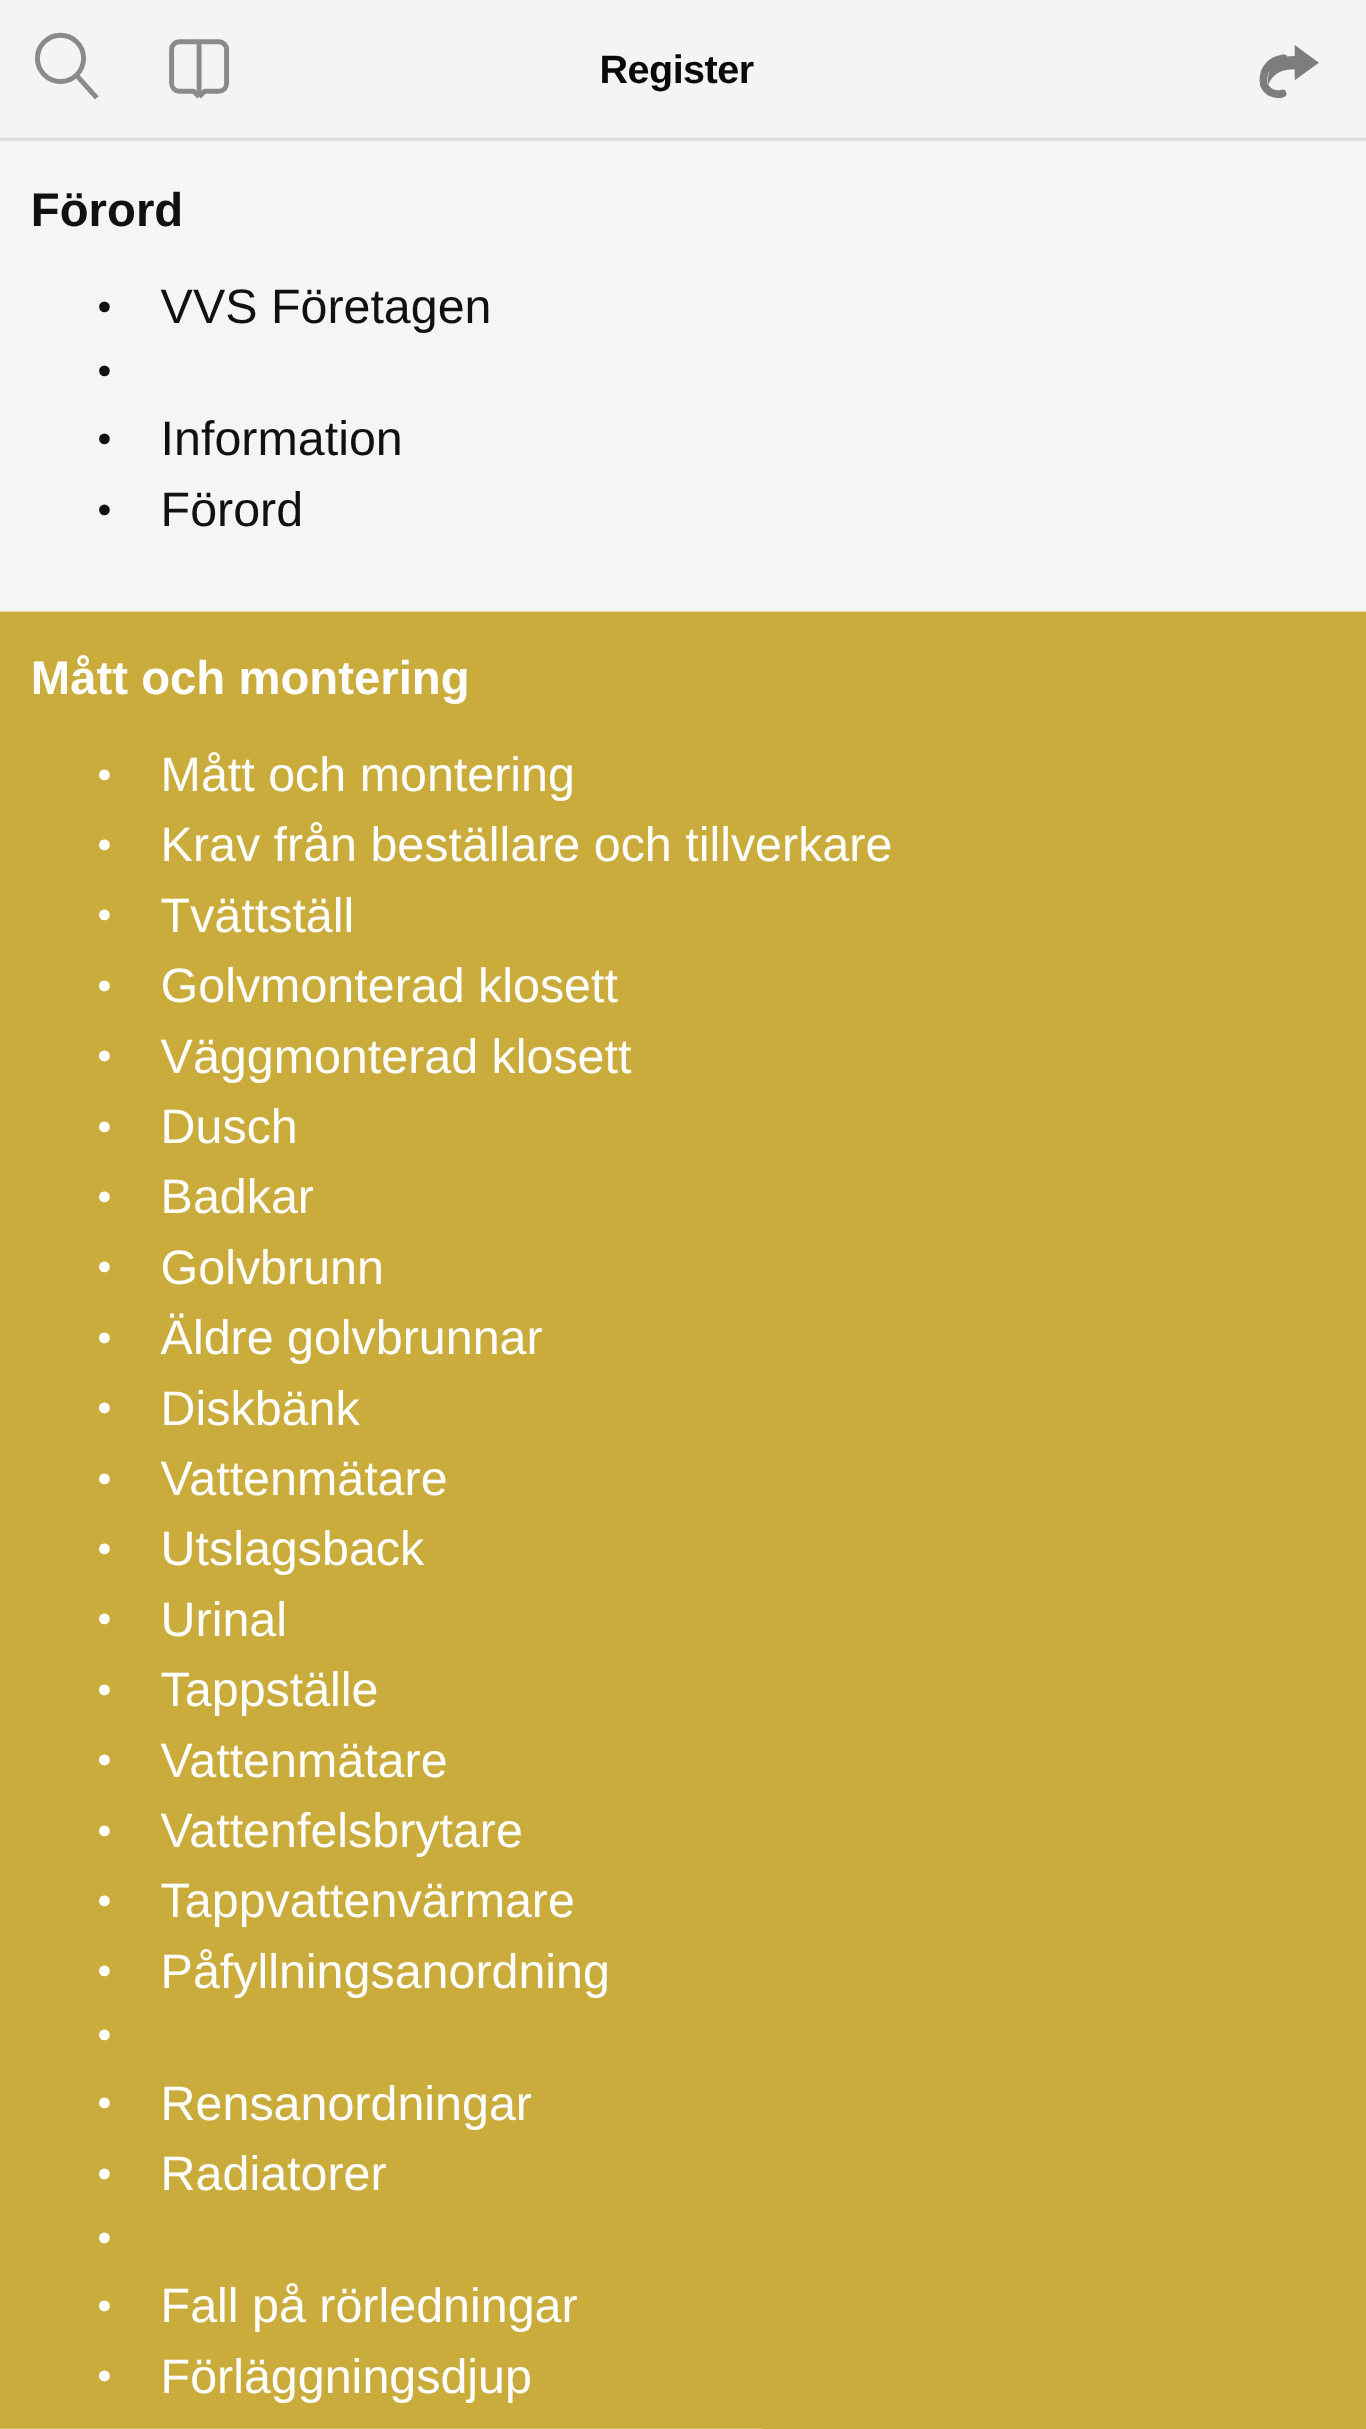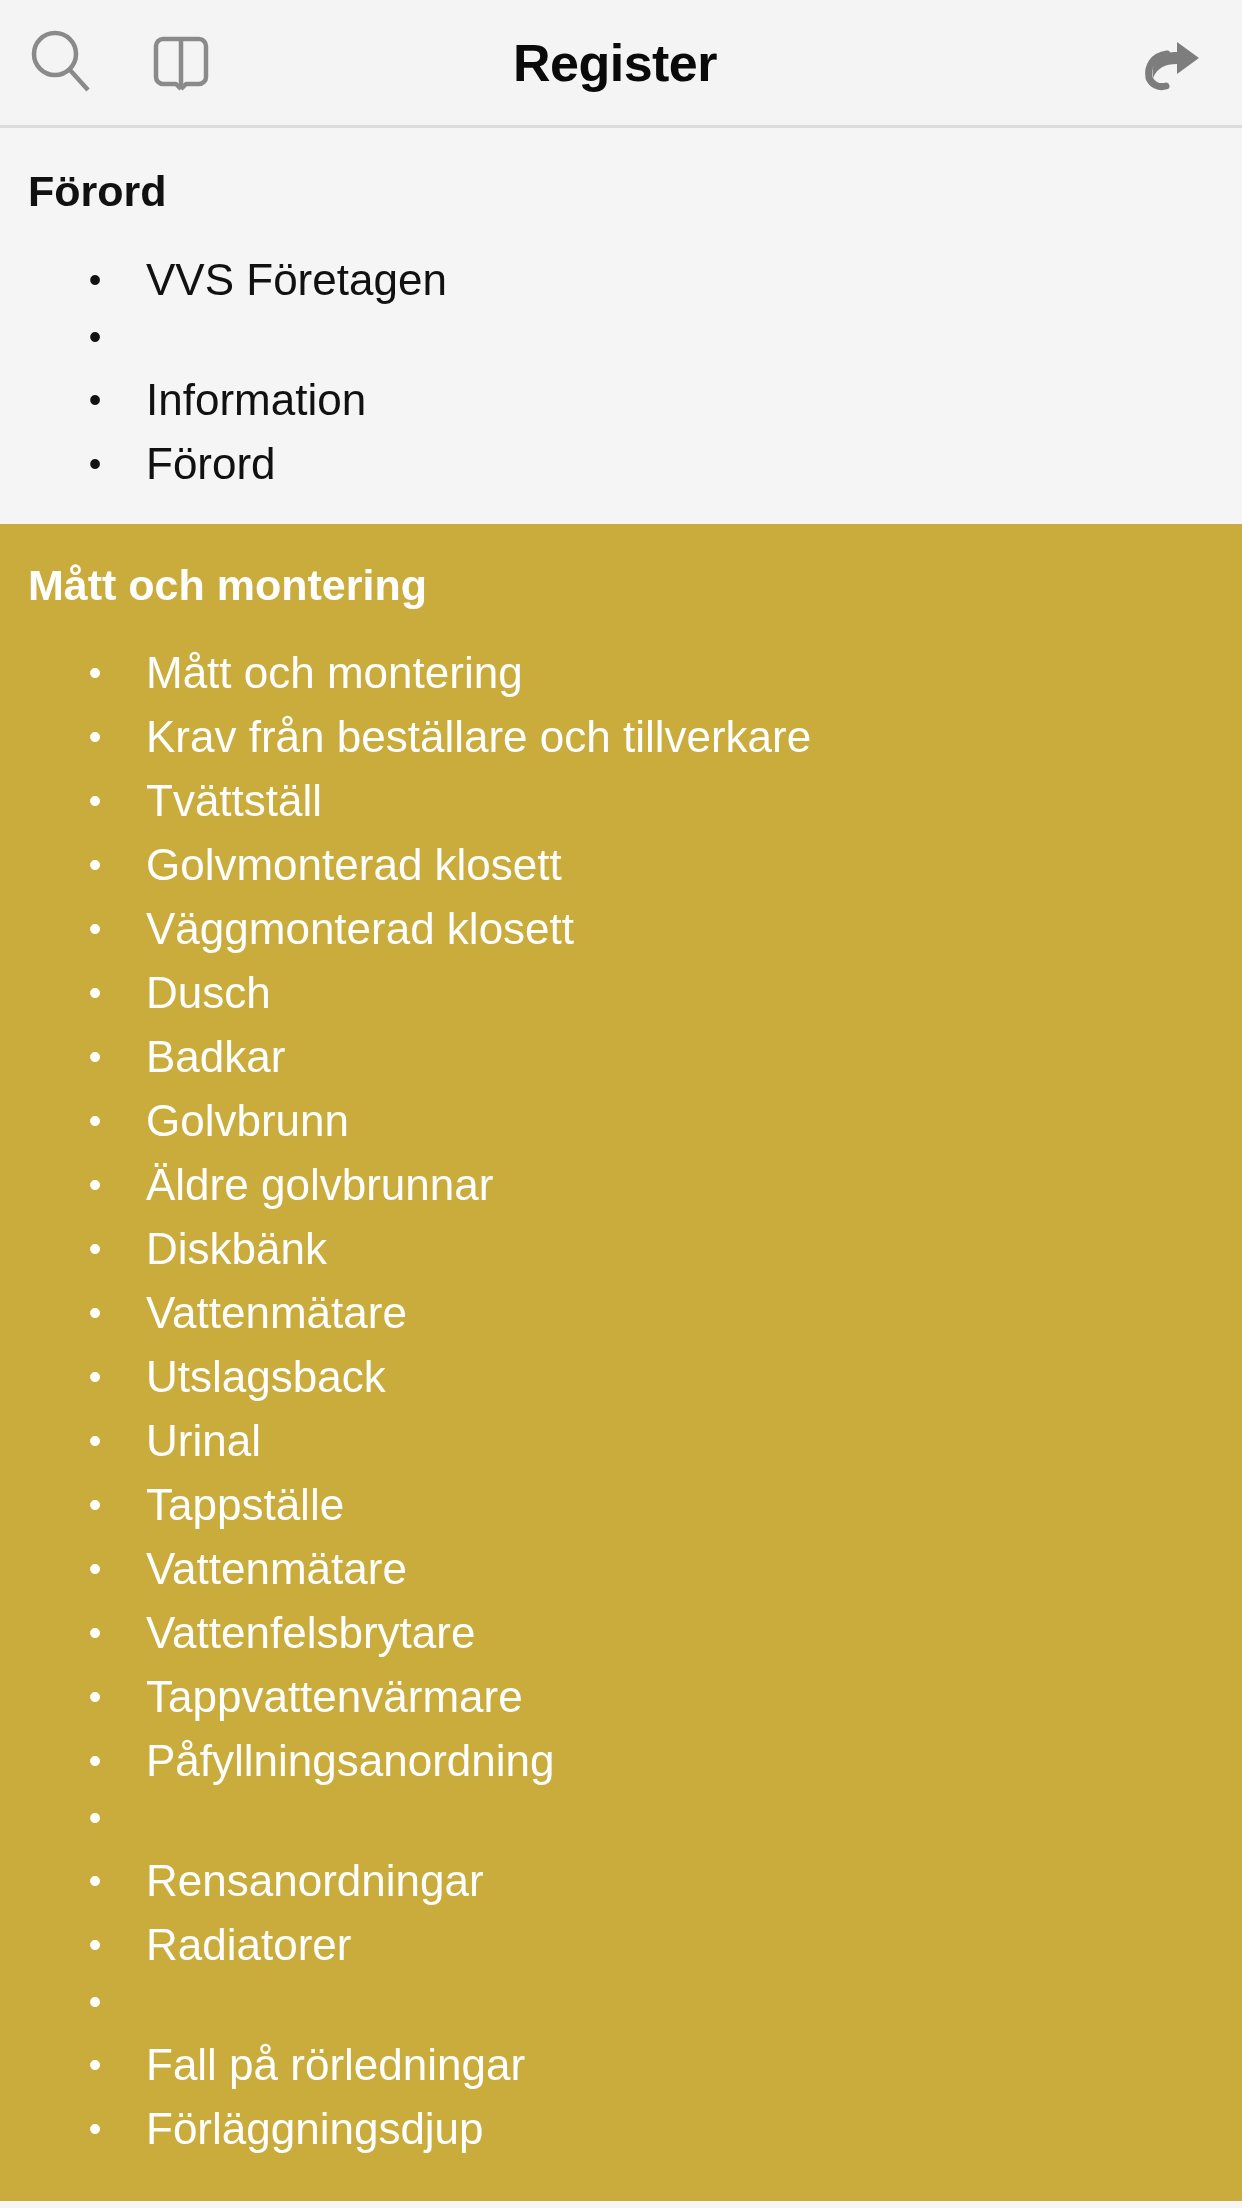--- a/index.html
+++ b/index.html
@@ -33,38 +33,38 @@
   .icon-btn {
     display:flex;
     align-items:center;
     justify-content:center;
     width:78px; height:80px;
   }
   .topbar-title {
     position:absolute;
     left:0; right:12px;
     text-align:center;
-    font-size:52px;
+    font-size:36px;
     font-weight:bold;
     color:#0A0A0A;
     letter-spacing:-0.5px;
     pointer-events:none;
   }
   .topbar-right {
     position:absolute;
     right:30px;
     display:flex;
     align-items:center;
   }
 
   
   .section { padding:0; }
   .section-plain {
     background:#F5F5F5;
-    padding:38px 0 28px 0;
+    padding:38px 0 60px 0;
   }
   .section-gold {
     background:#CAAC3C;
     padding:36px 0 40px 0;
   }
   .section-title {
     font-size:43px;
     font-weight:bold;
     padding-left:28px;
     line-height:1.2;

